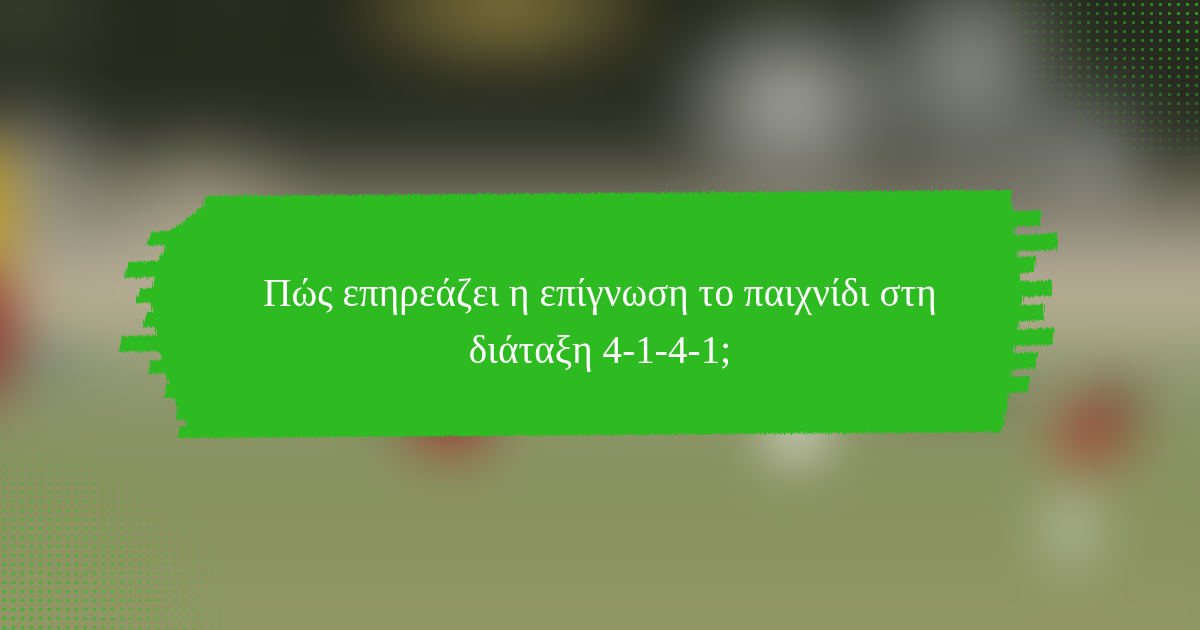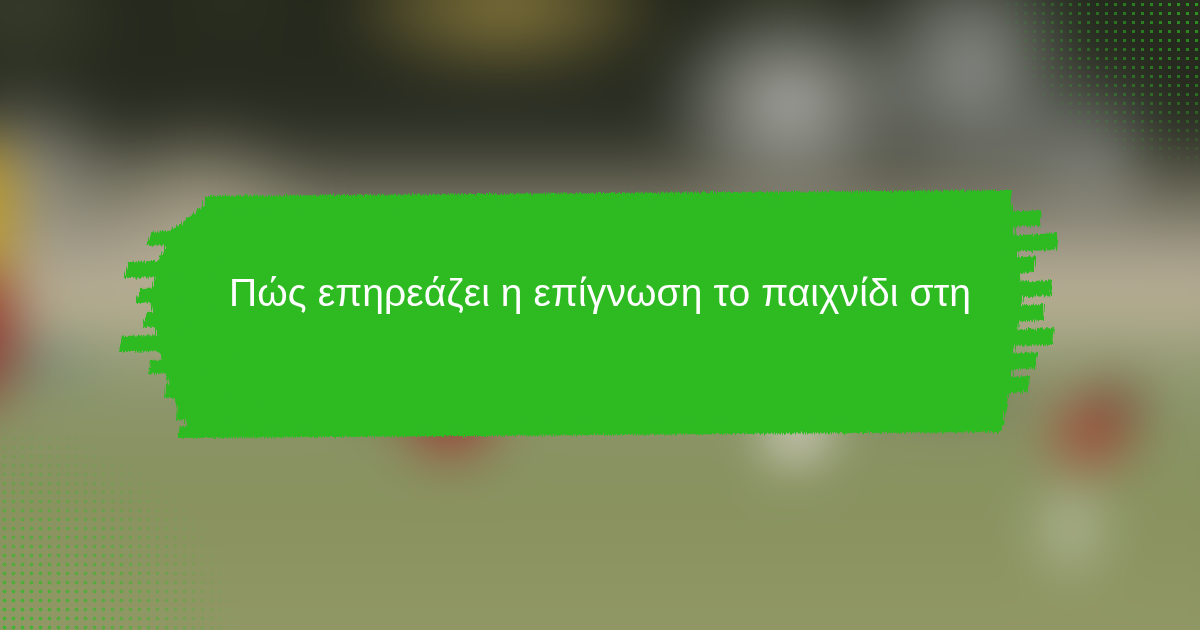--- a/index.html
+++ b/index.html
@@ -171,21 +171,21 @@
     top: 265px;
     width: 860px;
     text-align: center;
     color: #ffffff;
     font-size: 39px;
     line-height: 1.45;
     font-weight: 400;
     letter-spacing: 0.1px;
     z-index: 5;
   }
-  .headline-line { display: block; white-space: pre; }
+  .headline-line { display: block; white-space: pre; font-family: Liberation Serif, serif; }
 </style>
 </head>
 <body>
 
 <div id="card">
 
   <div class="photo">
     <div class="photo-layer">
       <div class="bg-base"></div>
       <div class="trees"></div>
@@ -259,15 +259,16 @@
 
         <path filter="url(#speckle2)" d="M 180 426 L 480 424 L 478 436 L 178 438 Z"></path>
         <path filter="url(#speckle2)" d="M 470 424 L 1004 420 L 1002 432 L 468 436 Z"></path>
         <path filter="url(#speckle2)" d="M 205 196 L 1012 190 L 1010 204 L 203 210 Z"></path>
       </g>
     </svg>
   </div>
 
   <div class="headline">
     <span class="headline-line">Πώς επηρεάζει η επίγνωση το παιχνίδι στη</span>
+    <span class="headline-line">διάταξη 4-1-4-1;</span>
   </div>
 
 </div>
 
 </body></html>

